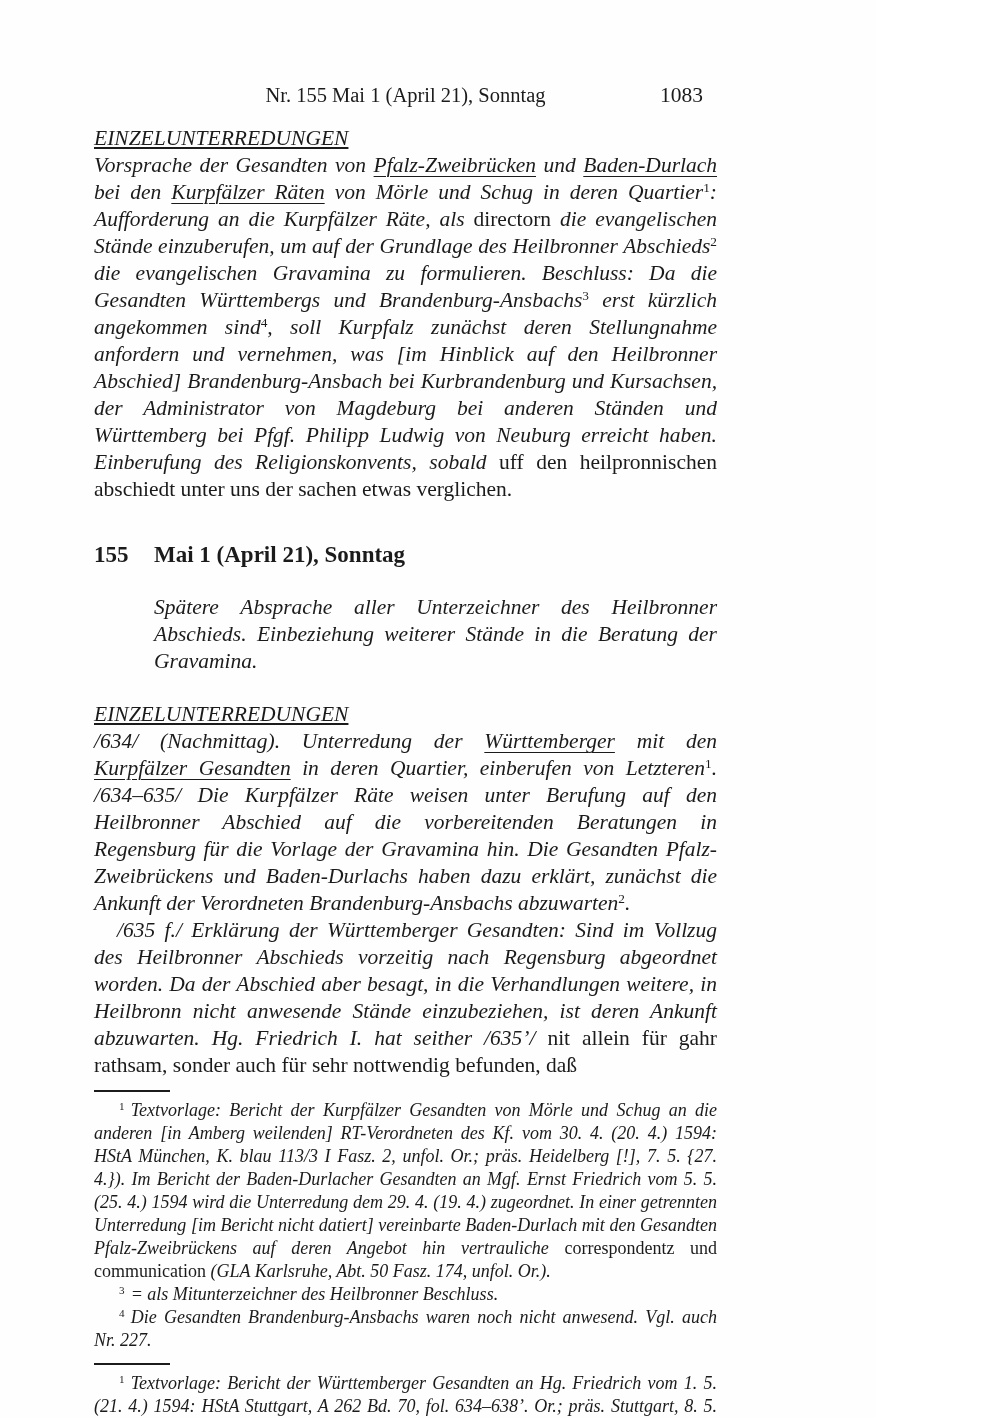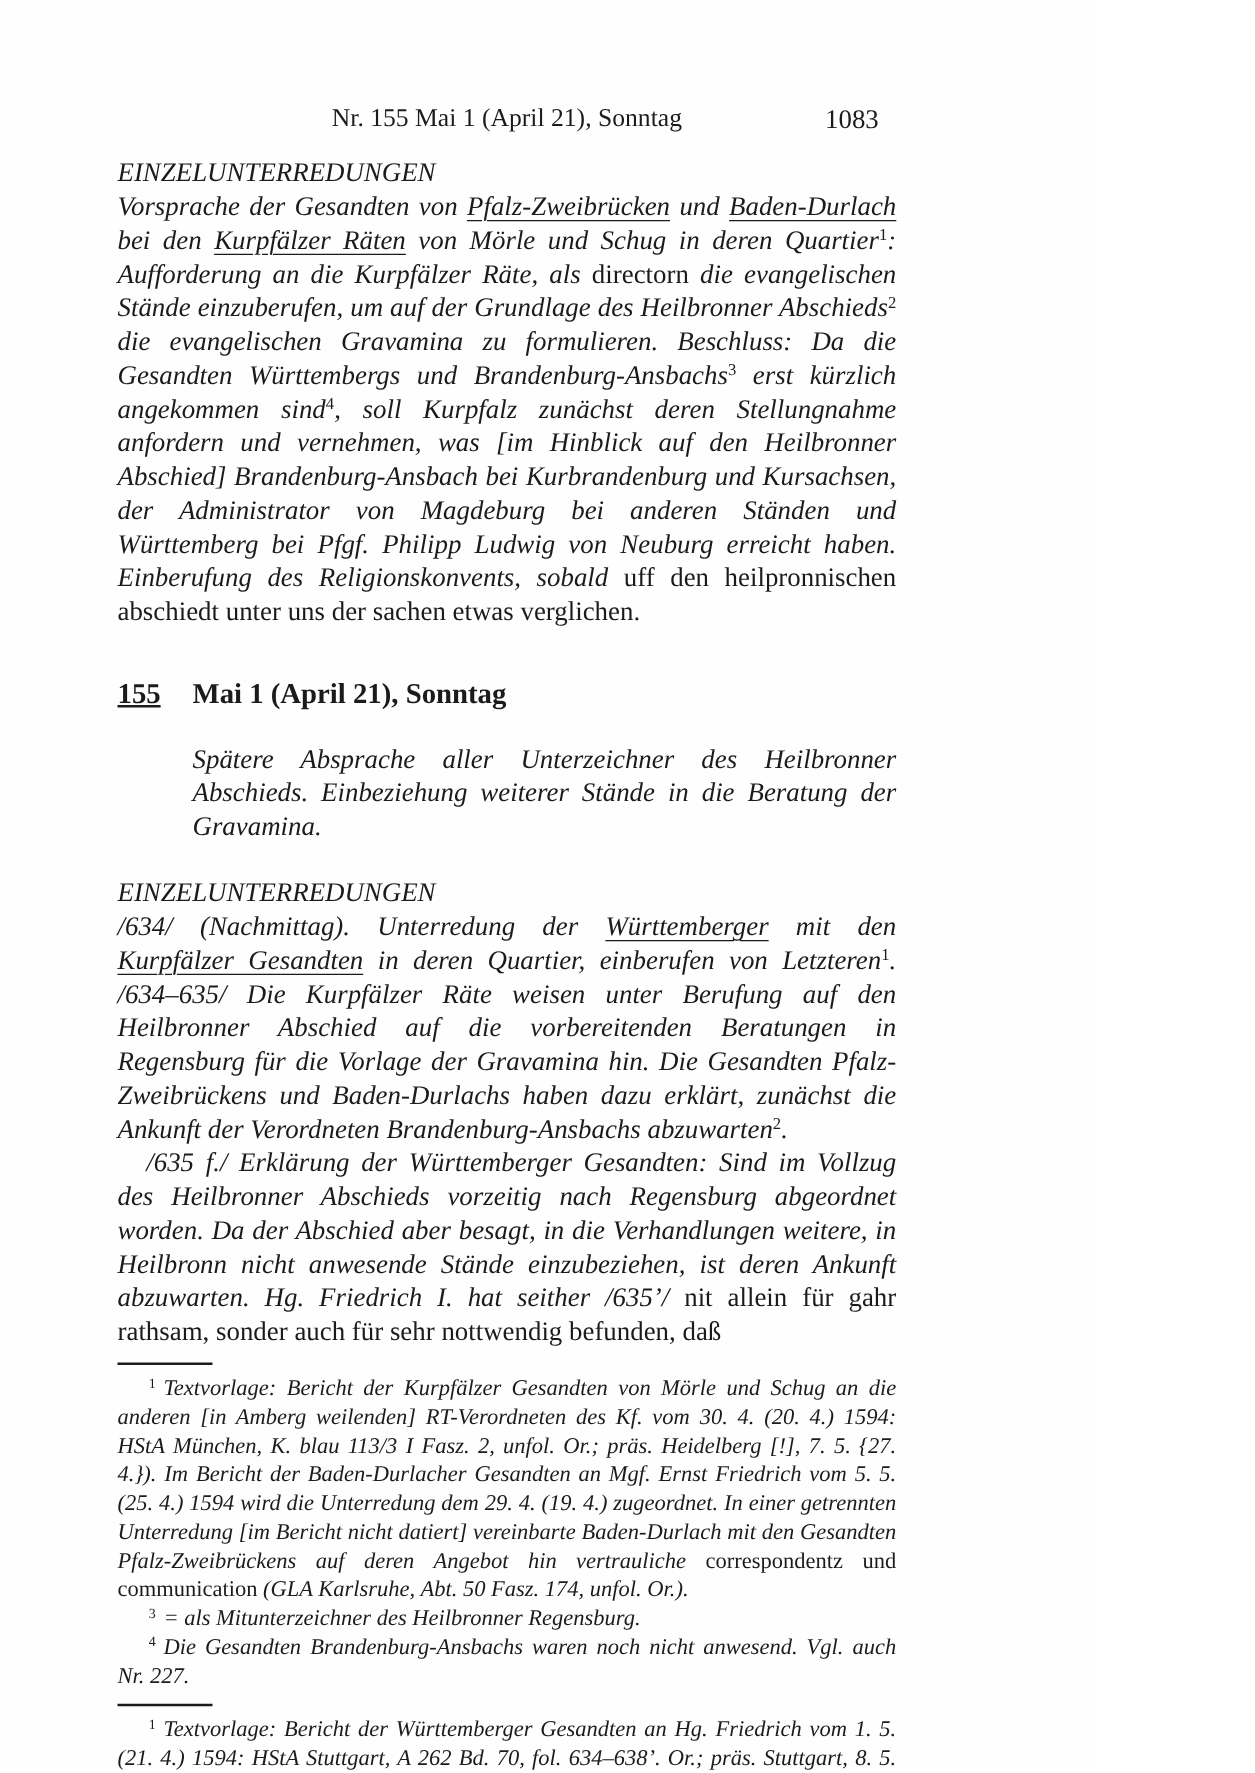--- a/index.html
+++ b/index.html
@@ -30,20 +30,21 @@
   .rh-page {
     position: absolute;
     right: 14px; top: 0;
     font-size: 21.5px;
   }
   
   .sec-heading {
     font-style: italic;
     font-size: 21.5px;
     line-height: 27px;
+    text-decoration: underline;
   }
   .body-par {
     font-size: 21.5px;
     line-height: 27px;
     text-align: justify;
   }
   .body-par.indent { text-indent: 23px; }
   .st-i { font-style: italic; }
   .st-r { font-style: normal; }
   .st-u { text-decoration: underline; text-decoration-thickness: 1.3px; text-underline-offset: 4px; }
@@ -56,21 +57,21 @@
     top: -0.55em;
   }
   
   .entry-heading {
     display: flex;
     font-weight: bold;
     font-size: 23px;
     line-height: 28px;
     margin: 38px 0 25px 0;
   }
-  .entry-num { width: 60px; flex: 0 0 60px; text-decoration: underline; }
+  .entry-num { width: 60px; flex: 0 0 60px; }
   
   .regest {
     margin-left: 60px;
     margin-bottom: 26px;
     font-style: italic;
     font-size: 21.5px;
     line-height: 27px;
     text-align: justify;
   }
   
@@ -107,21 +108,21 @@
 
   <p class="regest">Spätere Absprache aller Unterzeichner des Heilbronner Abschieds. Einbeziehung weiterer Stände in die Beratung der Gravamina.</p>
 
   <div class="sec-heading">EINZELUNTERREDUNGEN</div>
   <p class="body-par"><span class="st-i">/634/ (Nachmittag). Unterredung der </span><span class="st-i st-u">Württemberger</span><span class="st-i"> mit den </span><span class="st-i st-u">Kurpfälzer Gesandten</span><span class="st-i"> in deren Quartier, einberufen von Letzteren</span><sup class="st-sup">1</sup><span class="st-i">. /634–635/ Die Kurpfälzer Räte weisen unter Berufung auf den Heilbronner Abschied auf die vorbereitenden Beratungen in Regensburg für die Vorlage der Gravamina hin. Die Gesandten Pfalz-Zweibrückens und Baden-Durlachs haben dazu erklärt, zunächst die Ankunft der Verordneten Brandenburg-Ansbachs abzuwarten</span><sup class="st-sup">2</sup><span class="st-i">.</span></p>
   <p class="body-par indent"><span class="st-i">/635 f./ Erklärung der Württemberger Gesandten: Sind im Vollzug des Heilbronner Abschieds vorzeitig nach Regensburg abgeordnet worden. Da der Abschied aber besagt, in die Verhandlungen weitere, in Heilbronn nicht anwesende Stände einzubeziehen, ist deren Ankunft abzuwarten. Hg. Friedrich I. hat seither /635’/ </span><span class="st-r">nit allein für gahr rathsam, sonder auch für sehr nottwendig befunden, daß</span></p>
 
   <div class="fn-sep"></div>
   <div class="footnotes">
     <p class="footnote"><sup class="fn-num">1</sup><span class="fn-body"><span class="st-i">Textvorlage: Bericht der Kurpfälzer Gesandten von Mörle und Schug an die anderen [in Amberg weilenden] RT-Verordneten des Kf. vom 30. 4. (20. 4.) 1594: HStA München, K. blau 113/3 I Fasz. 2, unfol. Or.; präs. Heidelberg [!], 7. 5. {27. 4.}). Im Bericht der Baden-Durlacher Gesandten an Mgf. Ernst Friedrich vom 5. 5. (25. 4.) 1594 wird die Unterredung dem 29. 4. (19. 4.) zugeordnet. In einer getrennten Unterredung [im Bericht nicht datiert] vereinbarte Baden-Durlach mit den Gesandten Pfalz-Zweibrückens auf deren Angebot hin vertrauliche </span><span class="st-r">correspondentz und communication </span><span class="st-i">(GLA Karlsruhe, Abt. 50 Fasz. 174, unfol. Or.).</span></span></p>
-    <p class="footnote"><sup class="fn-num">3</sup><span class="fn-body"><span class="st-i">= als Mitunterzeichner des Heilbronner Regensburg.</span></span></p>
+    <p class="footnote"><sup class="fn-num">3</sup><span class="fn-body"><span class="st-i">= als Mitunterzeichner des Heilbronner Beschluss.</span></span></p>
     <p class="footnote"><sup class="fn-num">4</sup><span class="fn-body"><span class="st-i">Die Gesandten Brandenburg-Ansbachs waren noch nicht anwesend. Vgl. auch Nr. 227.</span></span></p>
   </div>
 
   <div class="fn-sep"></div>
   <div class="footnotes">
     <p class="footnote"><sup class="fn-num">1</sup><span class="fn-body"><span class="st-i">Textvorlage: Bericht der Württemberger Gesandten an Hg. Friedrich vom 1. 5. (21. 4.) 1594: HStA Stuttgart, A 262 Bd. 70, fol. 634–638’. Or.; präs. Stuttgart, 8. 5. (28. 4.).</span></span></p>
     <p class="footnote"><sup class="fn-num">2</sup><span class="fn-body"><span class="st-i">Vgl. Nr. 154. Heilbronner Abschied: Einleitung, Kap. 3.2.2 mit Anm. 232.</span></span></p>
   </div>
 
 </div>

